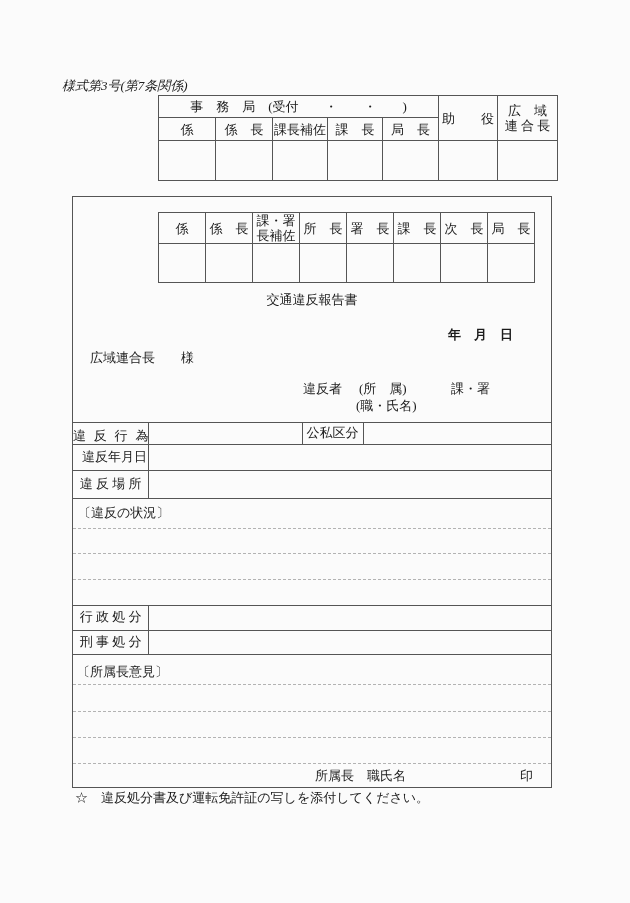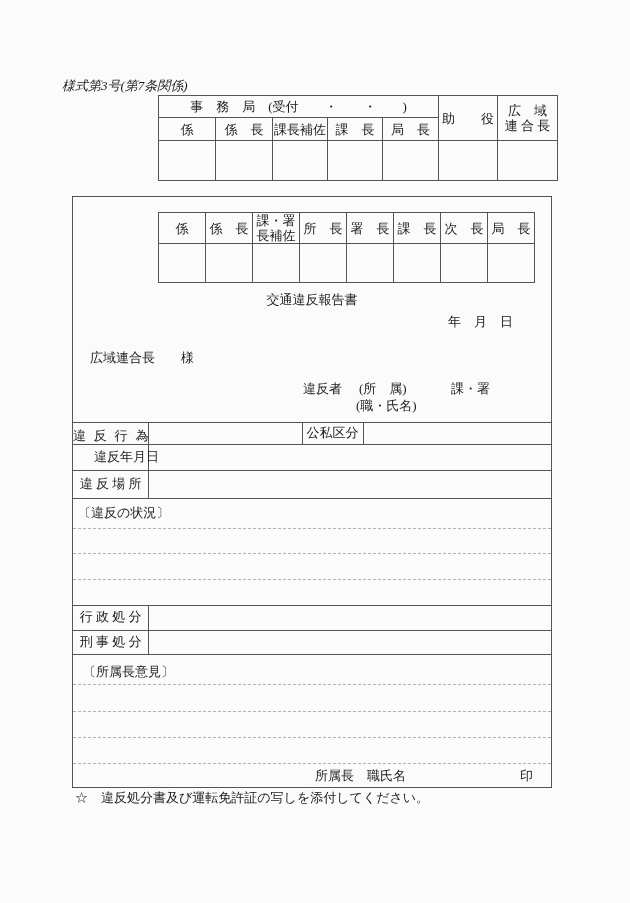--- a/index.html
+++ b/index.html
@@ -89,21 +89,21 @@
       <td></td>
       <td></td>
       <td></td>
       <td></td>
       <td></td>
     </tr>
   </tbody>
     </table>
 
   <div class="txt center" style="left:0;right:0;top:87px;margin-top:8px;">交通違反報告書</div>
-  <div class="txt" style="right:38px;top:117px;">年　月　日</div>
+  <div class="txt" style="right:38px;top:130px;font-weight:bold;">年　月　日</div>
   <div class="txt" style="left:17px;top:153px;">広域連合長　　様</div>
   <div class="txt" style="left:230px;top:184px;">違反者</div>
   <div class="txt" style="left:286px;top:184px;">(所　属)</div>
   <div class="txt" style="left:378px;top:184px;">課・署</div>
   <div class="txt" style="left:283px;top:201px;">(職・氏名)</div>
 
   <div class="hline" style="top:225px;"></div>
   <div class="hline" style="top:247px;"></div>
   <div class="hline" style="top:273px;"></div>
   <div class="hline" style="top:301px;"></div>
@@ -120,29 +120,29 @@
   <div class="dline" style="top:566px;"></div>
 
   <div class="vline" style="left:75px;top:225px;height:76px;"></div>
   <div class="vline" style="left:75px;top:408px;height:49px;"></div>
   <div class="vline" style="left:229px;top:225px;height:22px;"></div>
   <div class="vline" style="left:290px;top:225px;height:22px;"></div>
 
   <div class="txt center" style="left:0;width:75px;top:232px;font-family:Liberation Mono, monospace;">違 反 行 為</div>
   <div class="txt center" style="left:229px;width:61px;top:228px;">公私区分</div>
 
-  <div class="txt center" style="left:16px;width:75px;top:252px;">違反年月日</div>
+  <div class="txt center" style="left:4px;width:75px;top:252px;">違反年月日</div>
 
   <div class="txt center" style="left:0;width:75px;top:279px;">違 反 場 所</div>
 
   <div class="txt" style="left:5px;top:308px;">〔違反の状況〕</div>
 
   <div class="txt center" style="left:0;width:75px;top:412px;">行 政 処 分</div>
 
   <div class="txt center" style="left:0;width:75px;top:437px;">刑 事 処 分</div>
 
-  <div class="txt" style="left:10px;top:467px;">〔所属長意見〕</div>
+  <div class="txt" style="left:4px;top:467px;">〔所属長意見〕</div>
 
   <div class="txt" style="left:242px;top:571px;">所属長　職氏名</div>
   <div class="txt" style="left:447px;top:571px;">印</div>
 </div>
 
 <div class="txt" style="left:75px;top:790px;">☆　違反処分書及び運転免許証の写しを添付してください。</div>
 
 </body></html>

